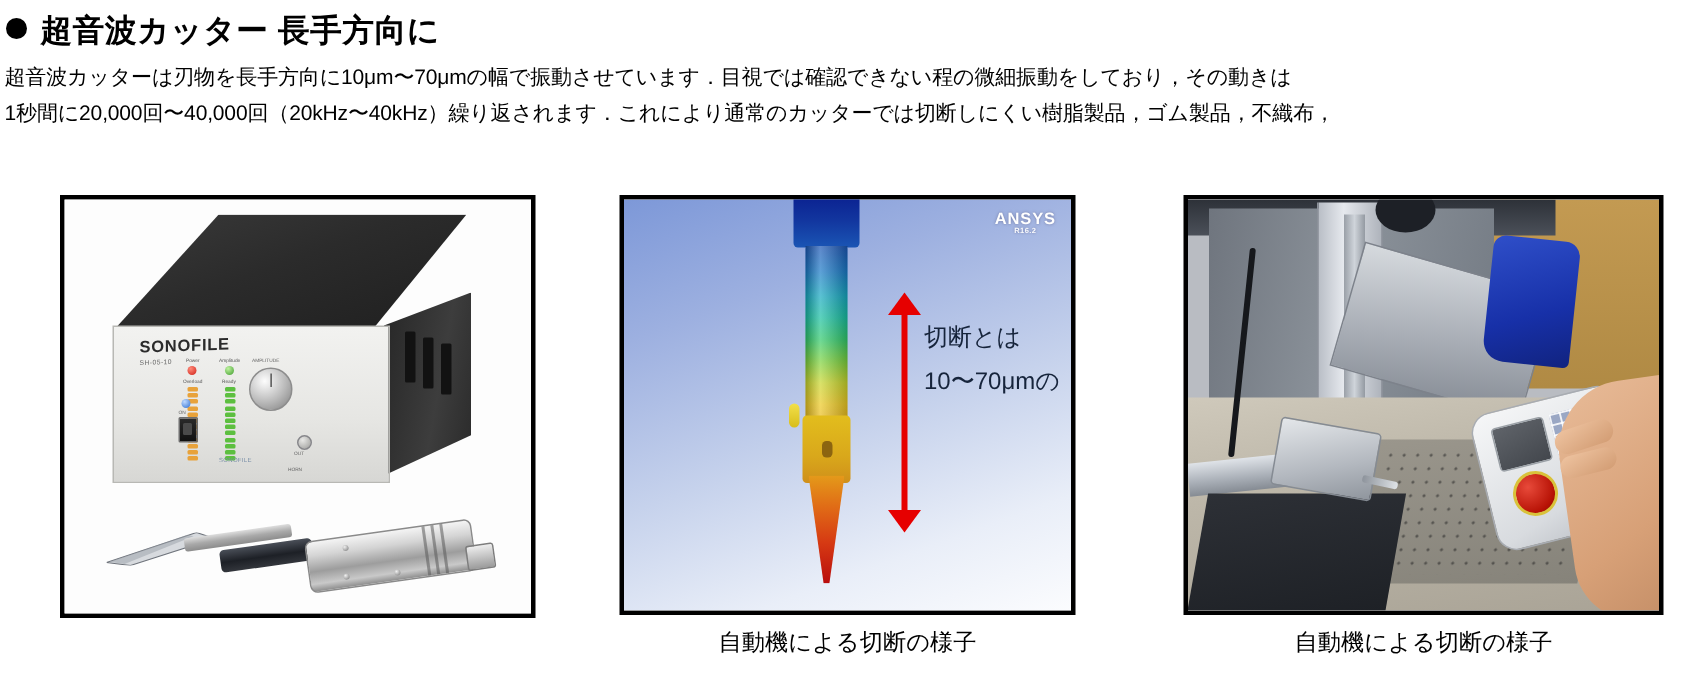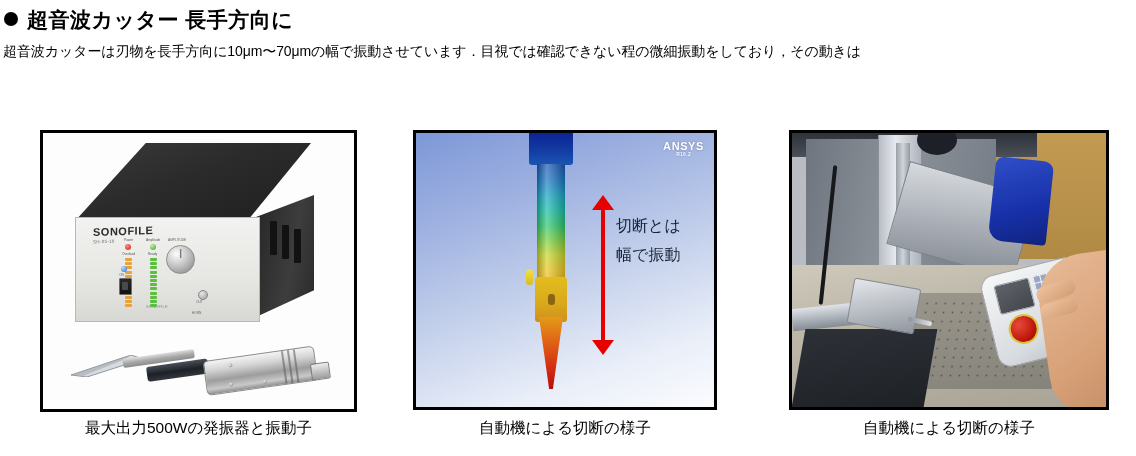--- a/index.html
+++ b/index.html
@@ -375,20 +375,21 @@
 </style>
 </head>
 <body>
 
 <div id="heading">
   <span class="bullet"></span><span>超音波カッター 長手方向に</span>
 </div>
 
 <div id="body-text">
   <span class="line">超音波カッターは刃物を長手方向に10μm〜70μmの幅で振動させています．目視では確認できない程の微細振動をしており，その動きは</span>
+  <span class="line">1秒間に20,000回〜40,000回（20kHz〜40kHz）繰り返されます．これにより通常のカッターでは切断しにくい樹脂製品，ゴム製品，不織布，</span>
 </div>
 
 <div id="figures">
 
   <div class="figure" id="fig-1">
     <div class="frame">
       <div class="gen-scene">
 
         <div class="gen-lid"></div>
         <div class="gen-side">
@@ -461,21 +462,20 @@
           <div class="horn-ring" style="left:78px"></div>
           <div class="horn-ring" style="left:84px"></div>
           <div class="horn-ring" style="left:90px"></div>
           <div class="horn-screw" style="left:24px; top:5px;"></div>
           <div class="horn-screw" style="left:22px; top:24px;"></div>
           <div class="horn-screw" style="left:56px; top:26px;"></div>
         </div>
         <div class="horn-cap"></div>
       </div>
     </div>
-    <div class="caption">最大出力500Wの発振器と振動子</div>
   </div>
 
   <div class="figure" id="fig-2">
     <div class="frame">
       <div class="fea-scene">
 
         <div class="ansys-logo">
           <div class="nm">ANSYS</div>
           <div class="rv">R16.2</div>
         </div>
@@ -491,21 +491,21 @@
         </div>
 
         <div class="fea-arrow">
           <div class="head-up"></div>
           <div class="shaft"></div>
           <div class="head-dn"></div>
         </div>
 
         <div class="fea-text">
           <div>切断とは</div>
-          <div>幅で振動</div>
+          <div>10〜70μmの</div>
         </div>
       </div>
     </div>
     <div class="caption">自動機による切断の様子</div>
   </div>
 
   <div class="figure" id="fig-3">
     <div class="frame">
       <div class="mach-scene">
         <div class="m-wall"></div>

